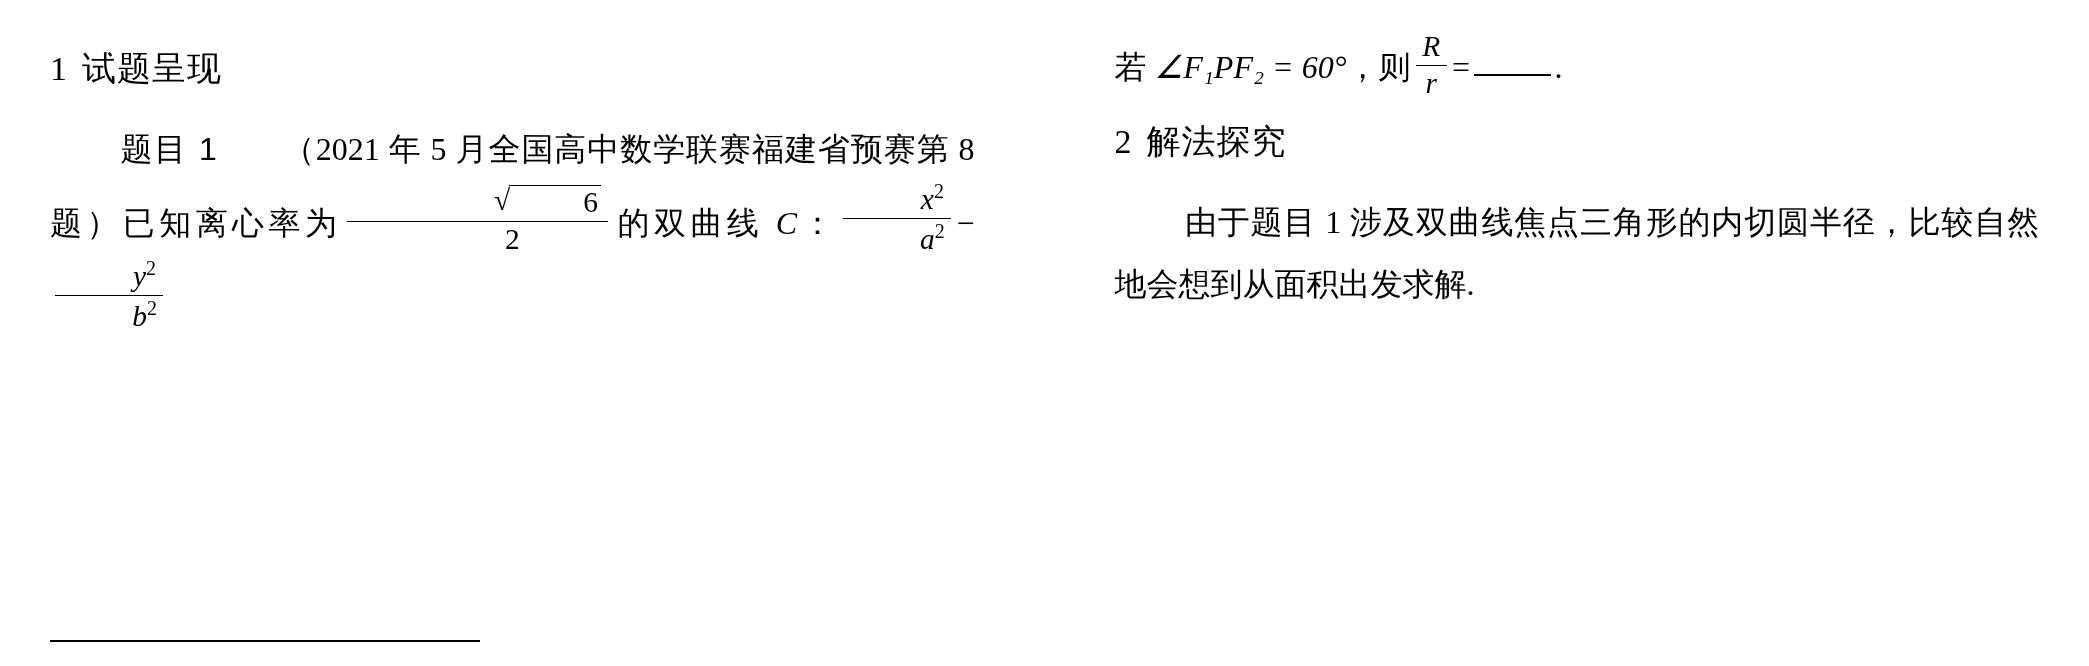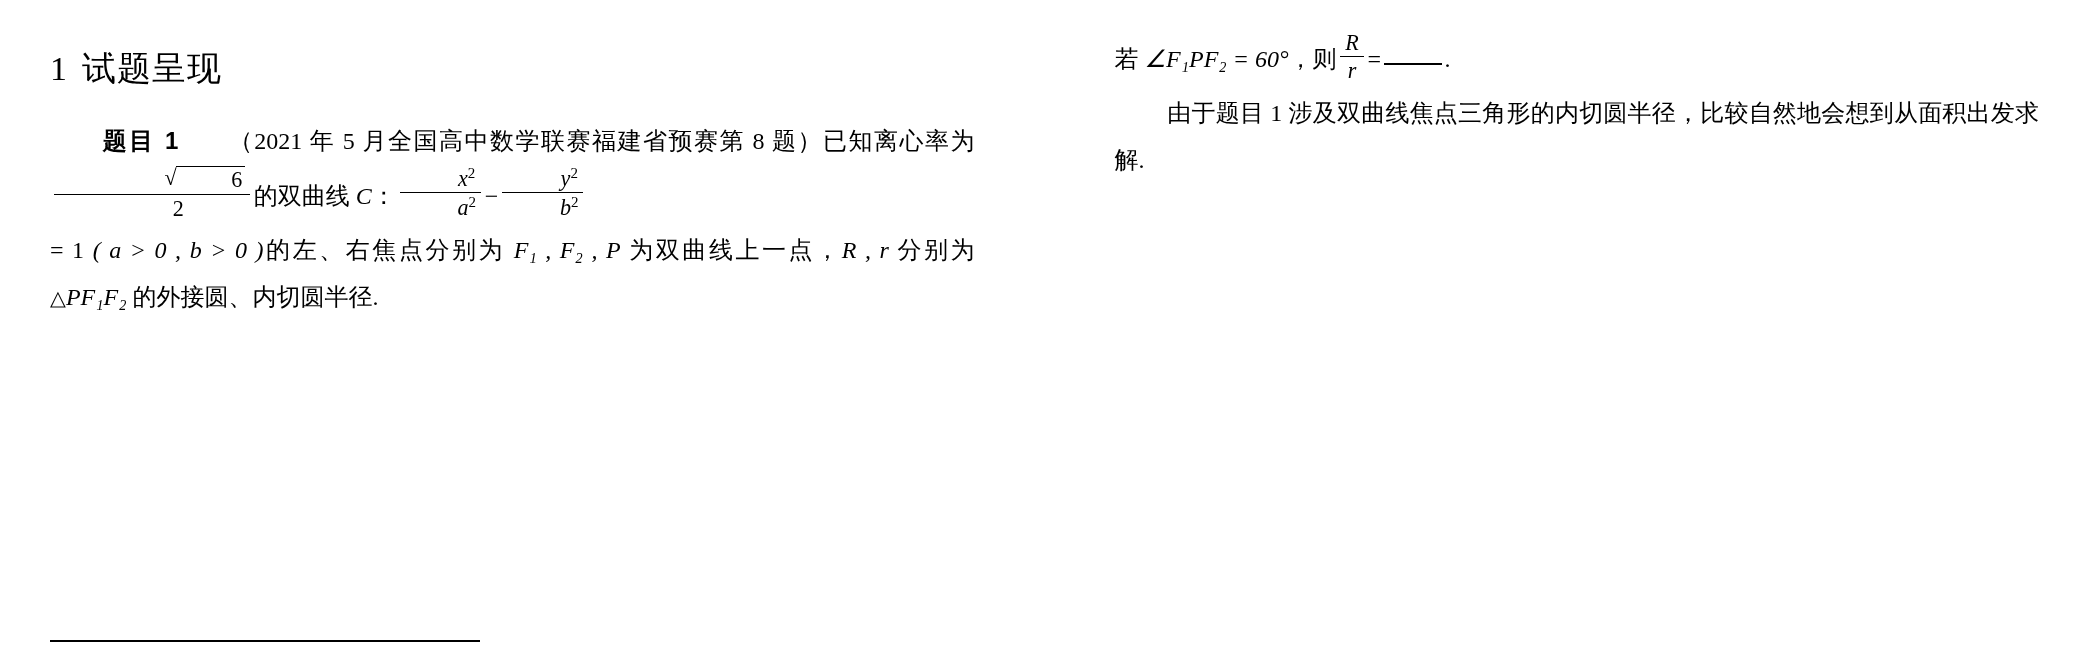--- a/index.html
+++ b/index.html
@@ -47,32 +47,32 @@
     font-size: 34px;
     margin: 18px 0 26px 0;
     letter-spacing: 1px;
   }
   h2.section .num {
     margin-right: 14px;
     font-family: "Liberation Serif", serif;
   }
 
   p.body {
-    font-size: 24px;
+    font-size: 32px;
     line-height: 1.95;
     margin: 0 0 6px 0;
     text-align: justify;
     text-justify: inter-ideograph;
   }
   p.indent {
     text-indent: 2.2em;
   }
   .label-bold {
     font-family: "Liberation Sans", sans-serif;
-    font-weight: bold;
+    font-weight: normal;
     letter-spacing: 1px;
   }
   .gap {
     display: inline-block;
     width: 2.0em;
   }
 
   
   .mi {
     font-family: "Liberation Serif", serif;
@@ -150,33 +150,33 @@
     <div class="col col-left">
 
       <h2 class="section">
         <span class="num">1</span><span>试题呈现</span>
       </h2>
 
       <p class="body indent">
         <span class="label-bold">题目 1</span><span class="gap"></span><span>（2021 年 5 月全国高中数学联赛福建省预赛第 8 题）</span><span>已知离心率为</span><span class="frac"><span class="top"><span class="sqrt"><span class="rad mn">6</span></span></span><span class="bot mn">2</span></span><span>的双曲线</span>&nbsp;<span class="mi">C</span><span>：</span><span class="frac"><span class="top"><span class="mi">x</span><span class="sup">2</span></span><span class="bot"><span class="mi">a</span><span class="sup">2</span></span></span><span class="mo">−</span><span class="frac"><span class="top"><span class="mi">y</span><span class="sup">2</span></span><span class="bot"><span class="mi">b</span><span class="sup">2</span></span></span>
       </p>
 
-      <p class="body">
-        <span class="mn">= 1</span>&nbsp;<span class="mi">( a &gt; 0 , b &gt; 0 )</span><span>的左、右焦点分别为</span>&nbsp;<span class="mi">F₁ , F₂ , P</span>&nbsp;<span>为双曲线上一点，</span><span class="mi">R , r</span>&nbsp;<span>分别为</span><span class="tri"></span><span class="mi">PF₁F₂</span>&nbsp;<span>的外接圆、内切圆半径.</span>
-      </p>
 
       <div class="rule"></div>
     </div>
 
     <div class="col col-right">
 
       <p class="body" style="margin-top:2px;">
         <span>若</span>&nbsp;<span class="mi">∠F₁PF₂ = 60°</span><span>，则</span><span class="frac"><span class="top mi">R</span><span class="bot mi">r</span></span><span class="mo">=</span><span class="blank"></span><span>.</span>
       </p>
 
+      <h2 class="section">
+        <span class="num">2</span><span>解法探究</span>
+      </h2>
 
       <p class="body indent">
         <span>由于题目 1 涉及双曲线焦点三角形的内切圆半径，比较自然地会想到从面积出发求解.</span>
       </p>
 
     </div>
 
   </div>
 </div>
 

